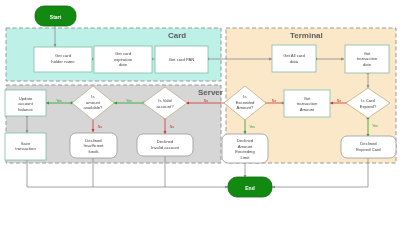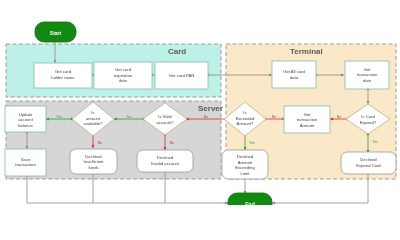--- a/index.html
+++ b/index.html
@@ -1,17 +1,17 @@
 <!DOCTYPE html>
 <html><head>
 <meta charset="utf-8">
 <style>
   html,body{margin:0;padding:0;background:#ffffff;}
   body{width:400px;height:205px;font-family:"Liberation Sans",sans-serif;overflow:hidden;position:relative;}
-  #canvas{position:absolute;left:0;top:16px;width:323px;height:205px;}
+  #canvas{position:absolute;left:0;top:0;width:323px;height:205px;}
   svg{position:absolute;left:0;top:0;}
   .lane-label{font-weight:bold;fill:#5c5c5c;font-size:8px;}
   .node-text{font-size:4.2px;fill:#444;text-anchor:middle;}
   .edge-label{font-size:3.4px;text-anchor:middle;}
   .term-text{font-size:5px;fill:#ffffff;font-weight:bold;text-anchor:middle;}
 </style>
 </head>
 <body>
 
 <div id="canvas">

